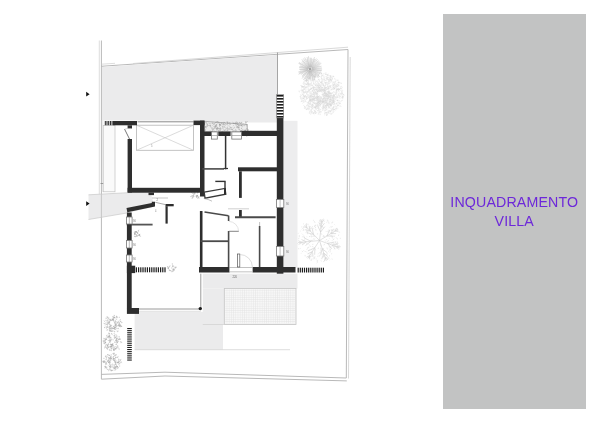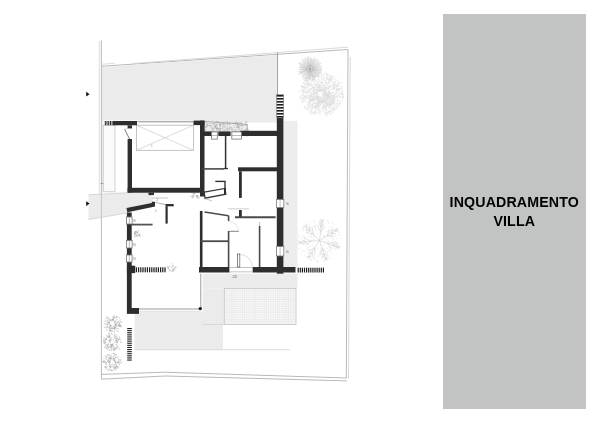--- a/index.html
+++ b/index.html
@@ -3,21 +3,21 @@
 <meta charset="utf-8">
 <style>
   html,body { margin:0; padding:0; width:600px; height:424px; background:#fff; overflow:hidden; }
   .panel {
     position:absolute; left:443px; top:14px; width:142.5px; height:395px;
     background:#c2c3c3;
   }
   .panel .txt {
     position:absolute; top:178.5px; left:0; width:100%;
     text-align:center; font-family:"Liberation Sans", sans-serif;
-    font-weight:bold; font-size:14.2px; line-height:19.2px; color:#000000;
+    font-weight:normal; font-size:14.2px; line-height:19.2px; color:#6d28d9;
     letter-spacing:0.15px;
   }
 </style>
 </head>
 <body>
 <svg width="600" height="424" viewBox="0 0 600 424" style="position:absolute;left:0;top:0">
 <defs>
 <pattern id="dots" width="2.2" height="2.2" patternUnits="userSpaceOnUse">
   <rect width="2.2" height="2.2" fill="#f7f7f7"></rect>
   <rect x="0" y="0" width="2.2" height="0.4" fill="#e3e3e3"></rect>

